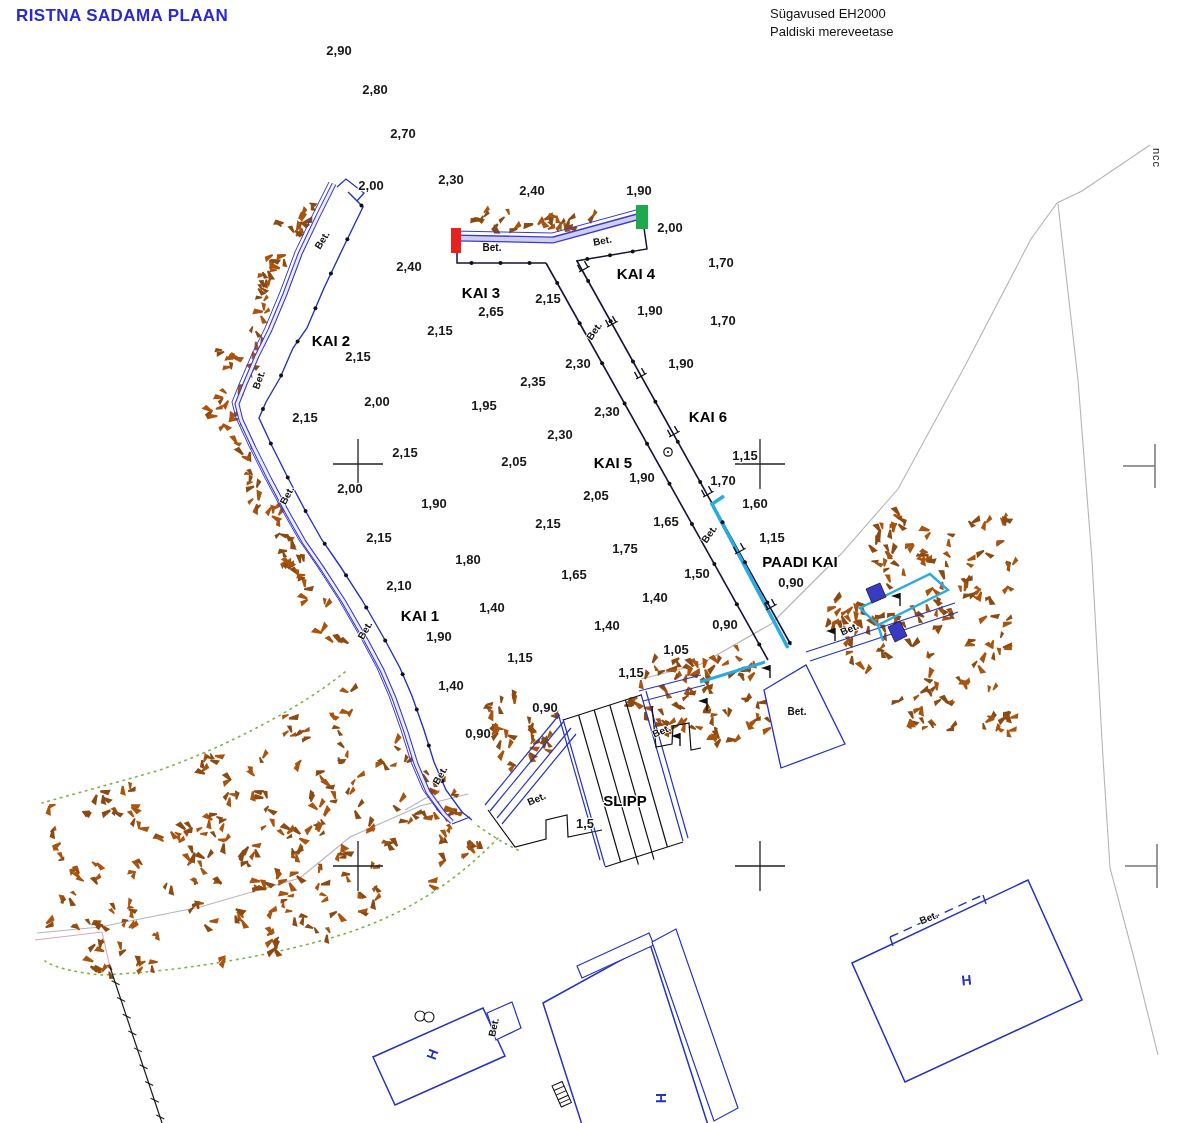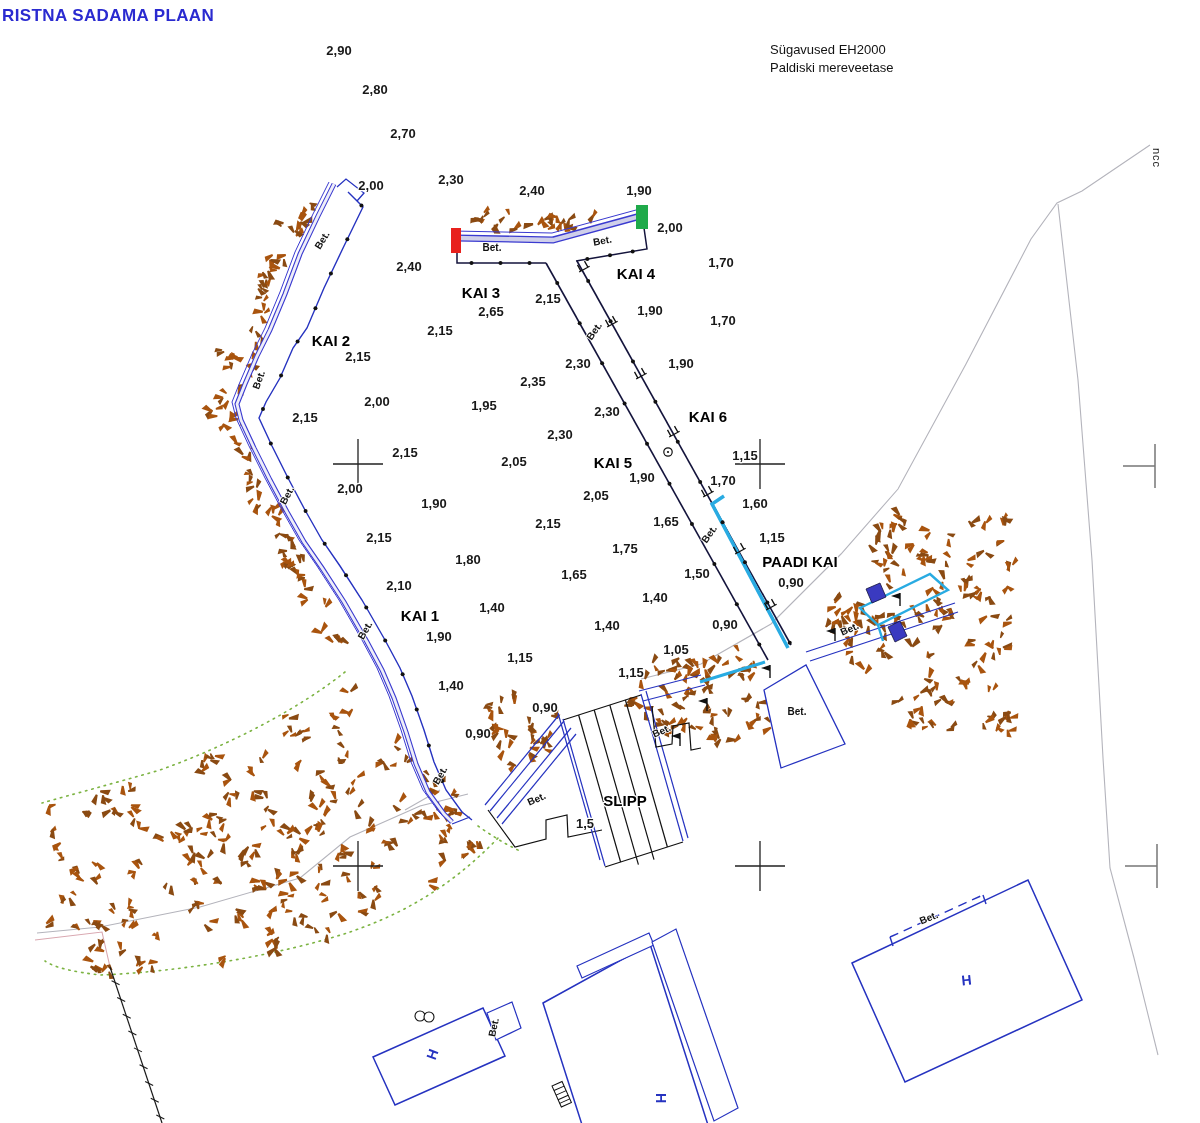--- a/index.html
+++ b/index.html
@@ -1,19 +1,19 @@
 <!DOCTYPE html>
 <html><head>
 <meta charset="utf-8">
 <style>
   html,body{margin:0;padding:0;background:#ffffff;font-family:"Liberation Sans",sans-serif;}
   #map{position:relative;width:1200px;height:1123px;background:#ffffff;overflow:hidden;}
   #geo{position:absolute;left:0;top:0;}
-  .title{position:absolute;left:2px;top:6px;font-size:17px;font-weight:bold;color:#2a2ad0;letter-spacing:.4px;}
-  .note{position:absolute;left:770px;top:5px;font-size:13px;color:#121212;line-height:18px;margin-top:36px;}
+  .title{position:absolute;left:16px;top:6px;font-size:17px;font-weight:bold;color:#2a2ad0;letter-spacing:.4px;}
+  .note{position:absolute;left:770px;top:5px;font-size:13px;color:#121212;line-height:18px;}
   .edge-label{position:absolute;left:1163px;top:148px;font-size:11px;color:#222;
               transform:rotate(90deg);transform-origin:left top;letter-spacing:1px;}
   text{font-family:"Liberation Sans",sans-serif;}
   .snd{font-size:13px;font-weight:bold;fill:#181818;text-anchor:middle;
        paint-order:stroke;stroke:#ffffff;stroke-width:2.4px;stroke-linejoin:round;}
   .kai{font-size:15px;font-weight:bold;fill:#000;text-anchor:middle;
        paint-order:stroke;stroke:#ffffff;stroke-width:2.6px;stroke-linejoin:round;}
   .bet{font-size:10px;font-weight:bold;fill:#101010;text-anchor:middle;
        paint-order:stroke;stroke:#ffffff;stroke-width:1.6px;stroke-linejoin:round;}
   .bld{font-size:14px;font-weight:bold;fill:#2633c0;text-anchor:middle;}

